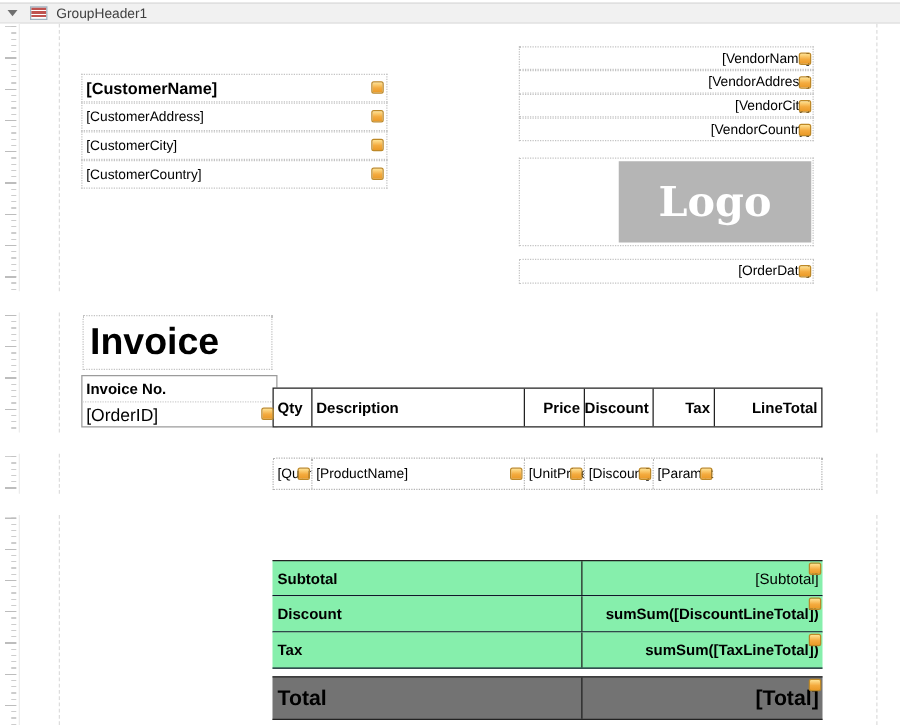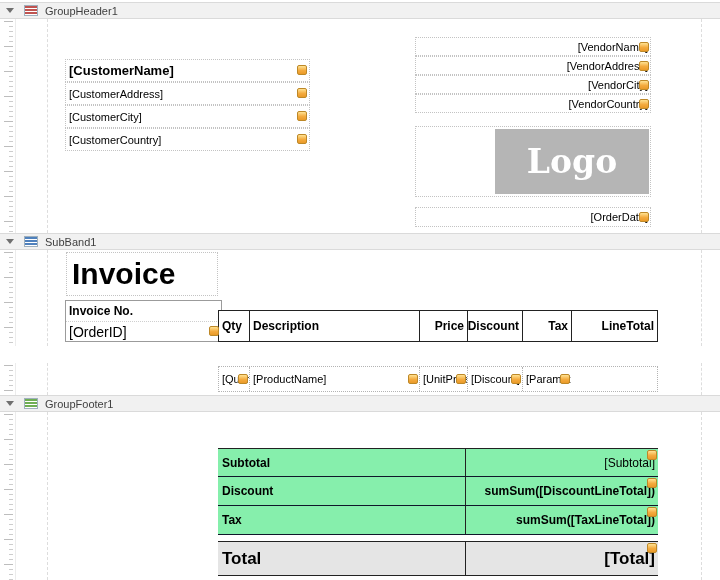--- a/index.html
+++ b/index.html
@@ -55,21 +55,21 @@
   .dc.bold{font-weight:bold;}
 
   
   .ftable{position:absolute;}
   .frow{display:flex;height:29px;border-bottom:1px solid #0f172a;background:#86efac;}
   .frow.first{border-top:1px solid #222;}
   .flabel{width:248px;display:flex;align-items:center;padding-left:4px;font-weight:bold;font-size:12px;border-right:1px solid #222;}
   .fvalue{flex:1;position:relative;display:flex;align-items:center;justify-content:flex-end;padding-right:3px;font-size:12px;overflow:hidden;white-space:nowrap;}
   .fvalue.b{font-weight:bold;}
   .fgap{height:6px;}
-  .ftotal{display:flex;height:35px;border-top:1px solid #222;border-bottom:1px solid #222;background:#e5e5e5;}
+  .ftotal{display:flex;height:35px;border-top:1px solid #222;border-bottom:1px solid #222;background:#737373;}
   .ftotal .flabel{font-size:17px;}
   .ftotal .fvalue{font-weight:bold;font-size:17px;}
 </style>
 </head>
 <body>
 
 <div class="designer">
 
   <div class="band-strip" style="top:2px">
     <span class="tri"></span>
@@ -121,25 +121,20 @@
         <span>Logo</span>
       </div>
     </div>
 
     <div class="ctl r" style="left:415px;top:188px;width:236px;height:20px;padding-right:2px">
       <span class="ft">[OrderDate]</span>
       <span class="tag" style="top:4px"></span>
     </div>
   </div>
 
-  <div class="band-strip" style="top:233px">
-    <span class="tri"></span>
-    <span class="bicon c-sb"></span>
-    <span class="blabel">SubBand1</span>
-  </div>
 
   <div class="band-content" style="top:250px;height:96px">
     <div class="ruler"></div>
     <div class="guide g-left"></div>
     <div class="guide g-right"></div>
 
     <div class="ctl title" style="left:66px;top:2px;width:152px;height:44px;padding-left:5px">
       <span class="ft">Invoice</span>
     </div>
 
@@ -198,25 +193,20 @@
         <span class="ft">[Discount]</span>
         <span class="tag" style="top:7px"></span>
       </div>
       <div class="dc" style="width:49px">
         <span class="ft">[ParameterTax]</span>
         <span class="tag" style="top:7px"></span>
       </div>
     </div>
   </div>
 
-  <div class="band-strip" style="top:395px">
-    <span class="tri"></span>
-    <span class="bicon c-gf"></span>
-    <span class="blabel">GroupFooter1</span>
-  </div>
 
   <div class="band-content" style="top:412px;height:168px">
     <div class="ruler"></div>
     <div class="guide g-left"></div>
     <div class="guide g-right"></div>
 
     <div class="ftable" style="left:218px;top:36px;width:440px">
       <div class="frow first">
         <div class="flabel">
             <span>Subtotal</span>

